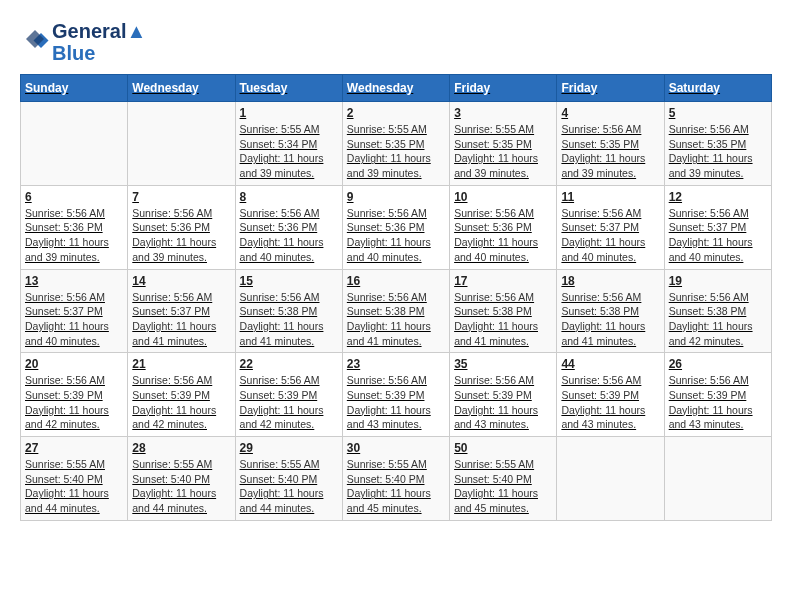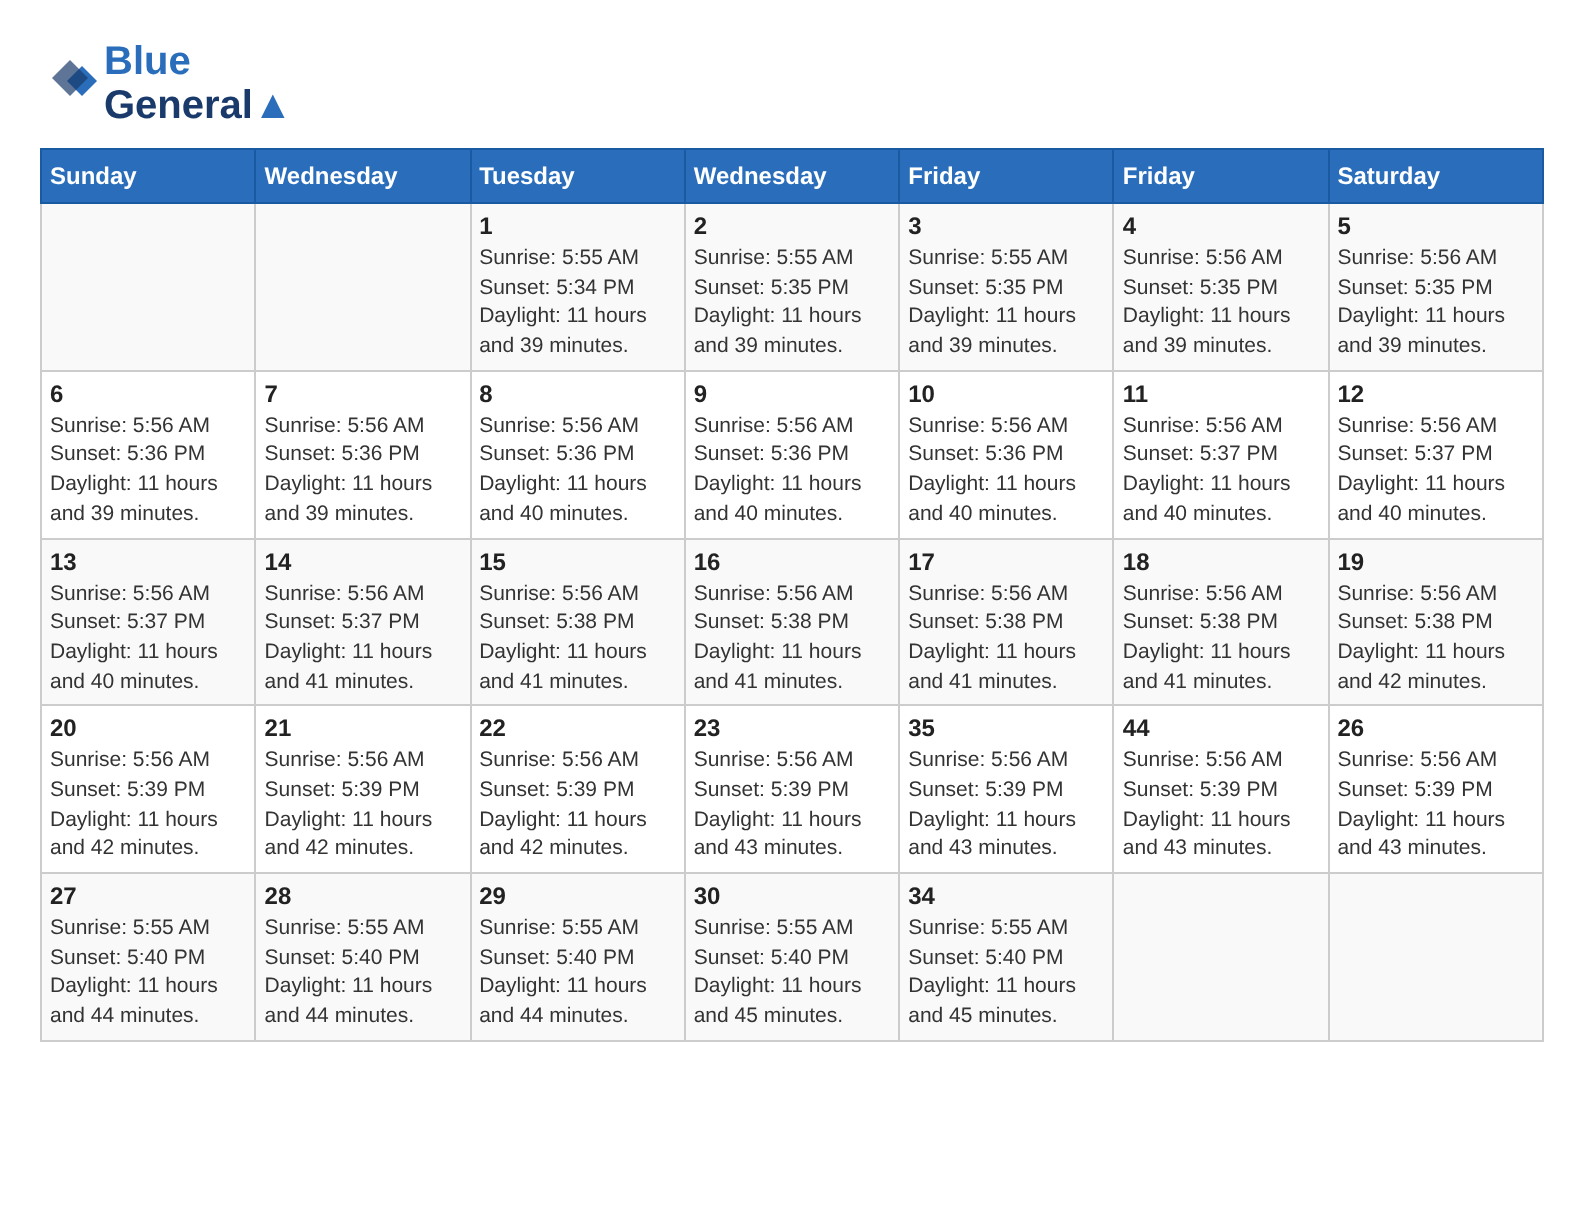--- a/index.html
+++ b/index.html
@@ -35,20 +35,21 @@
     }
     .title-block h2 {
       font-size: 18px;
       color: #444;
       font-weight: normal;
     }
     table {
       width: 100%;
       border-collapse: collapse;
       font-size: 11px;
+      text-decoration: underline;
     }
     thead tr th {
       background: #2a6ebb;
       color: #fff;
       padding: 6px 4px;
       text-align: left;
       font-size: 12px;
       font-weight: bold;
       border: 1px solid #1a5aa0;
     }
@@ -79,24 +80,24 @@
 </head>
 <body>
 
 <div class="header">
   <div class="logo">
     <svg class="logo-icon" viewBox="0 0 40 40">
       <polygon points="28,8 38,18 28,28 18,18" fill="#2a6ebb"></polygon>
       <polygon points="20,4 32,16 20,28 8,16" fill="#1a3a6b" opacity="0.7"></polygon>
     </svg>
     <div>
-      <div style="font-size:20px;font-weight:bold;color:#2a6ebb;line-height:1.1;">Blue</div>
       <div style="font-size:20px;font-weight:bold;color:#1a3a6b;line-height:1.1;">
         General<span style="color:#2a6ebb;">▲</span>
       </div>
+      <div style="font-size:20px;font-weight:bold;color:#2a6ebb;line-height:1.1;">Blue</div>
     </div>
   </div>
   <div class="title-block">
     <h1></h1>
     <h2></h2>
   </div>
 </div>
 
 <table>
   <thead>
@@ -296,21 +297,21 @@
 Sunset: 5:40 PM
 Daylight: 11 hours and 44 minutes.</div>
         </td>
         <td>
           <span class="day-num">30</span>
           <div class="day-info" style="white-space: pre-line;">Sunrise: 5:55 AM
 Sunset: 5:40 PM
 Daylight: 11 hours and 45 minutes.</div>
         </td>
         <td>
-          <span class="day-num">34</span>
+          <span class="day-num">50</span>
           <div class="day-info" style="white-space: pre-line;">Sunrise: 5:55 AM
 Sunset: 5:40 PM
 Daylight: 11 hours and 45 minutes.</div>
         </td>
         <td></td>
         <td></td>
       </tr>
     </tbody>
 </table>
 

